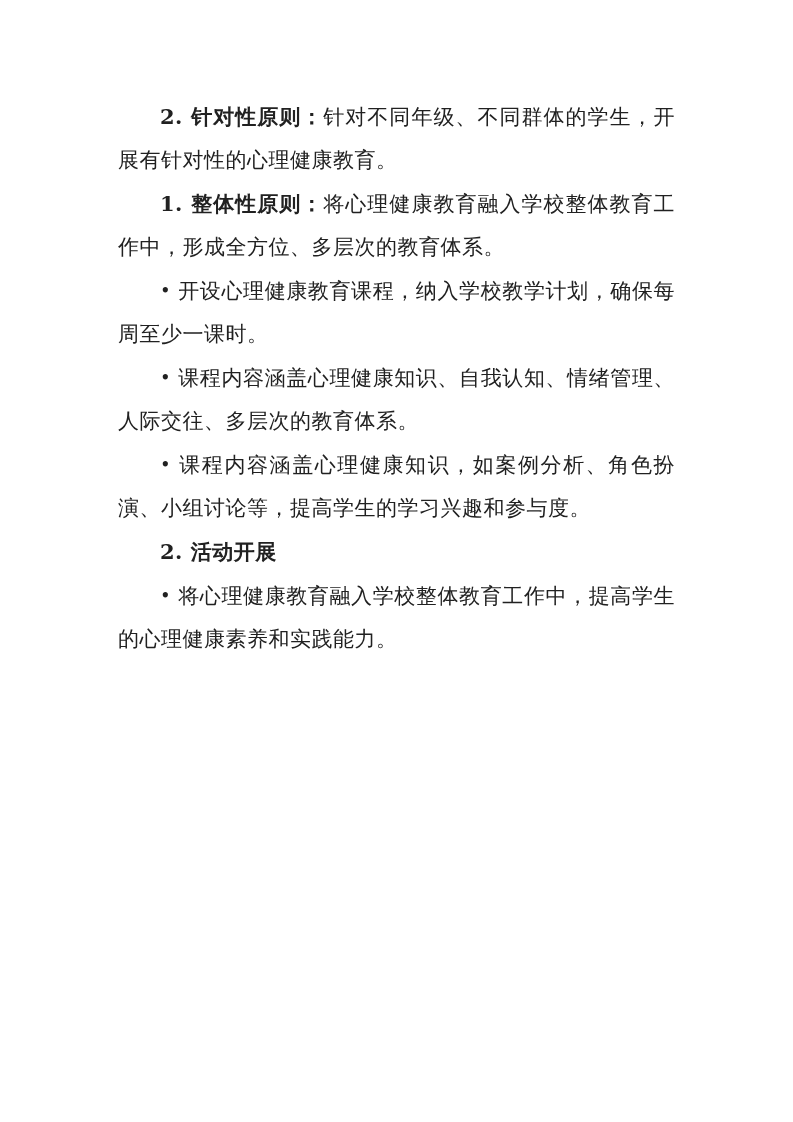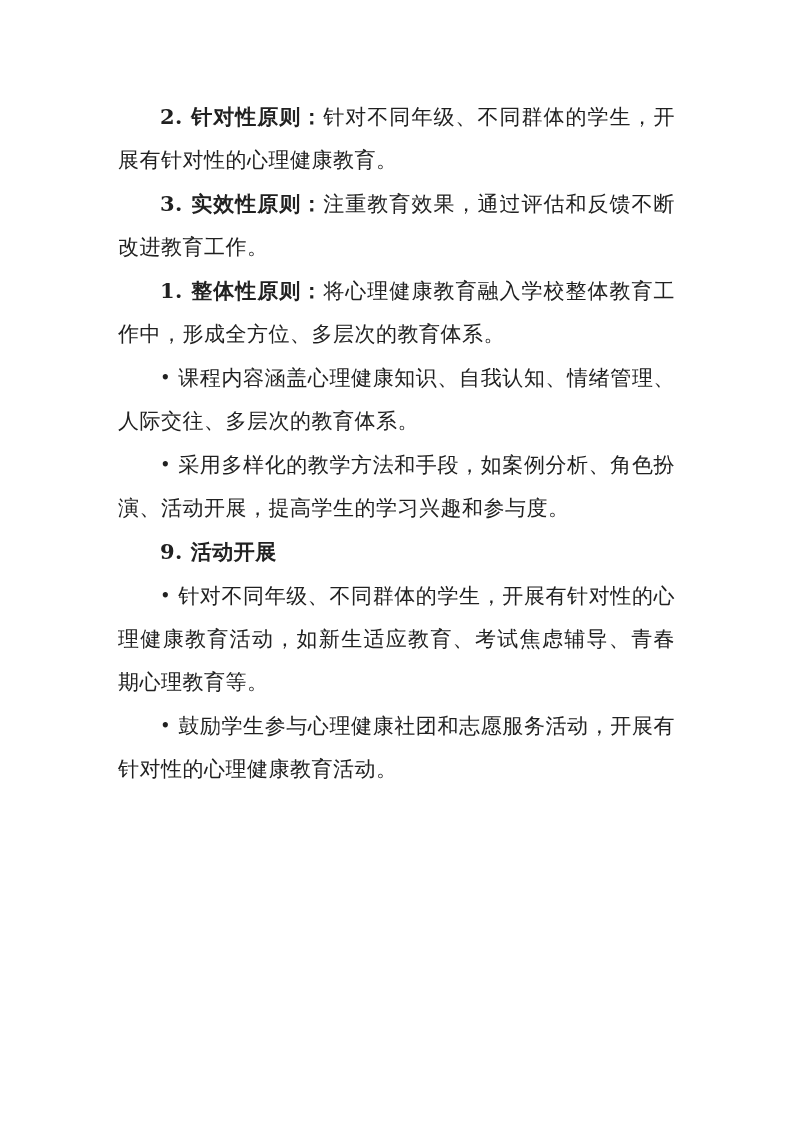--- a/index.html
+++ b/index.html
@@ -43,32 +43,31 @@
   }
 </style>
 </head>
 <body>
 
 <div class="page">
   <div class="content">
 
     <p class="para"><span class="lead">2. 针对性原则：</span><span>针对不同年级、不同群体的学生，开展有针对性的心理健康教育。</span></p>
 
-    <p class="para"><span class="lead">3. 实效性原则：</span><span>注重教育效果，通过评估和反馈不断改进教育工作。</span></p>
 
     <p class="para"><span class="lead">1. 整体性原则：</span><span>将心理健康教育融入学校整体教育工作中，形成全方位、多层次的教育体系。</span></p>
 
 
 
+    <p class="para"><span class="bullet">•</span><span>开设心理健康教育课程，纳入学校教学计划，确保每周至少一课时。</span></p>
 
     <p class="para"><span class="bullet">•</span><span>课程内容涵盖心理健康知识、自我认知、情绪管理、人际交往、多层次的教育体系。</span></p>
 
-    <p class="para"><span class="bullet">•</span><span>采用多样化的教学方法和手段，如案例分析、角色扮演、活动开展，提高学生的学习兴趣和参与度。</span></p>
+    <p class="para"><span class="bullet">•</span><span>课程内容涵盖心理健康知识，如案例分析、角色扮演、小组讨论等，提高学生的学习兴趣和参与度。</span></p>
 
-    <p class="para"><span class="lead">9. 活动开展</span></p>
+    <p class="para"><span class="lead">2. 活动开展</span></p>
 
 
-    <p class="para"><span class="bullet">•</span><span>针对不同年级、不同群体的学生，开展有针对性的心理健康教育活动，如新生适应教育、考试焦虑辅导、青春期心理教育等。</span></p>
 
-    <p class="para"><span class="bullet">•</span><span>鼓励学生参与心理健康社团和志愿服务活动，开展有针对性的心理健康教育活动。</span></p>
+    <p class="para"><span class="bullet">•</span><span>将心理健康教育融入学校整体教育工作中，提高学生的心理健康素养和实践能力。</span></p>
 
   </div>
 </div>
 
 </body></html>

